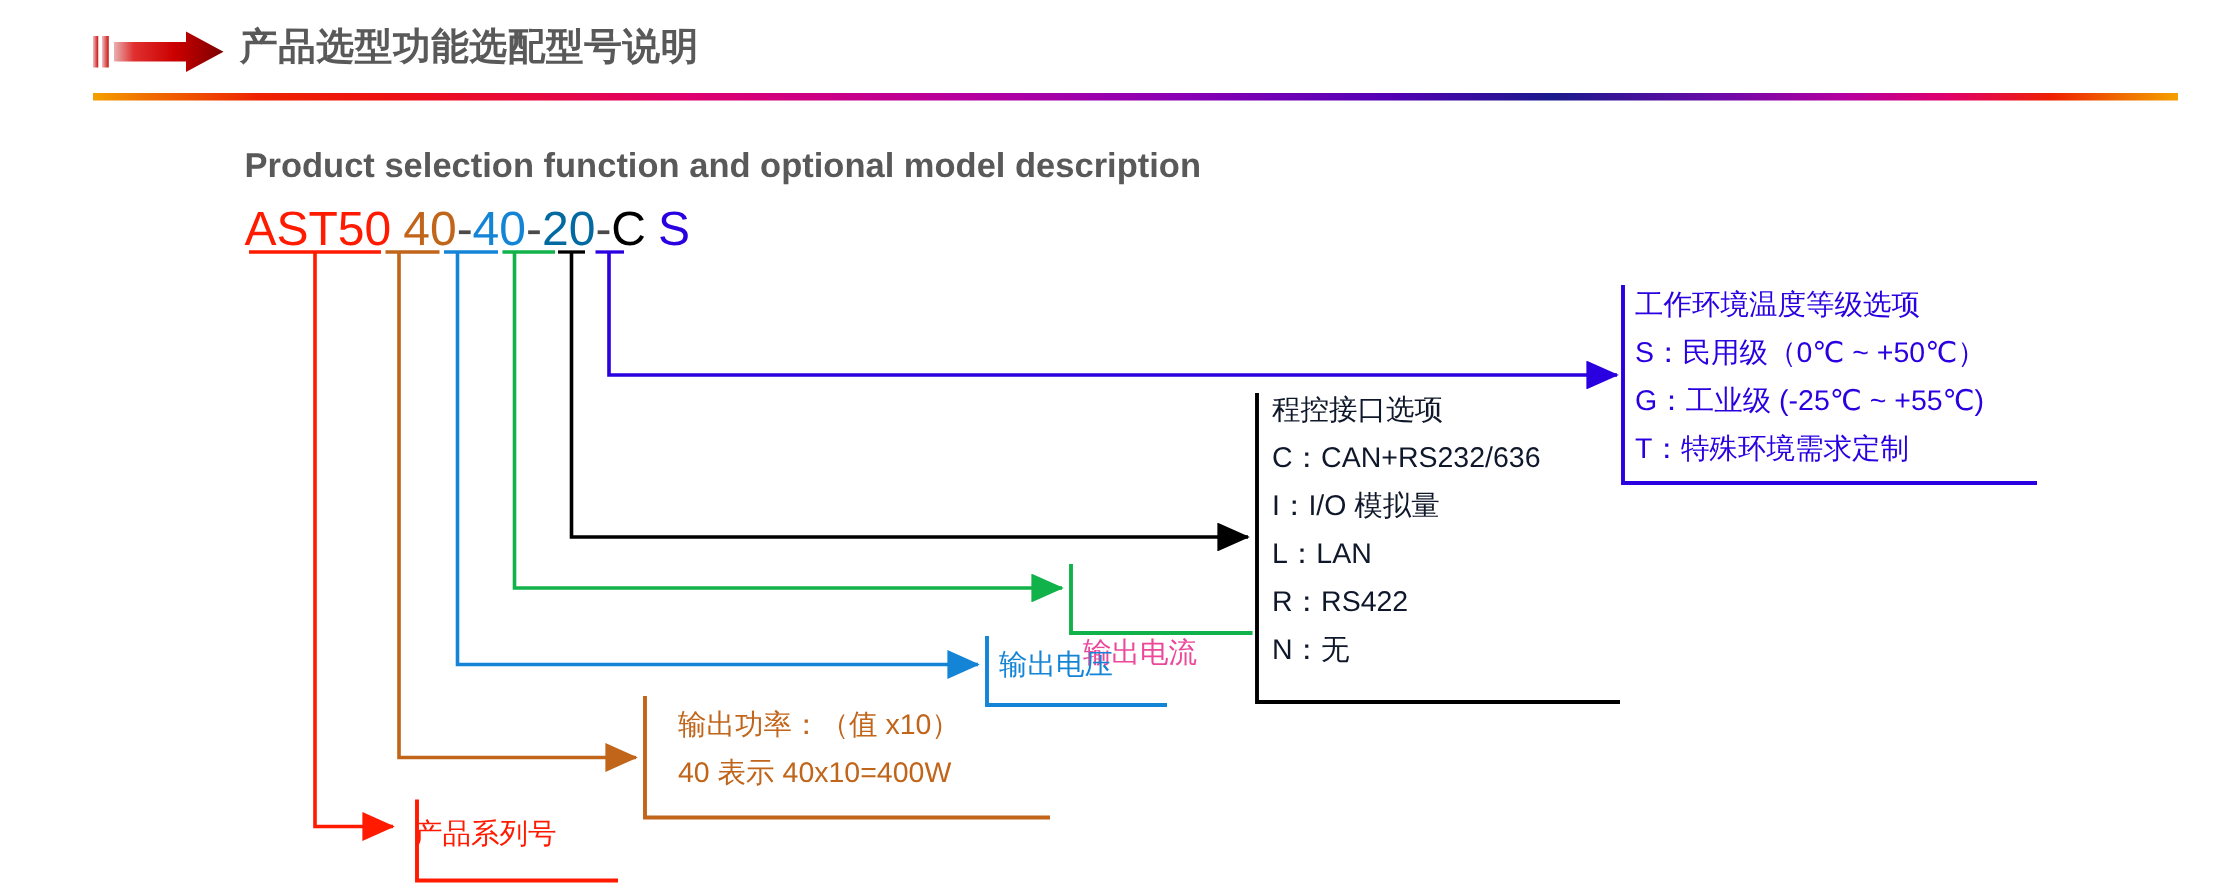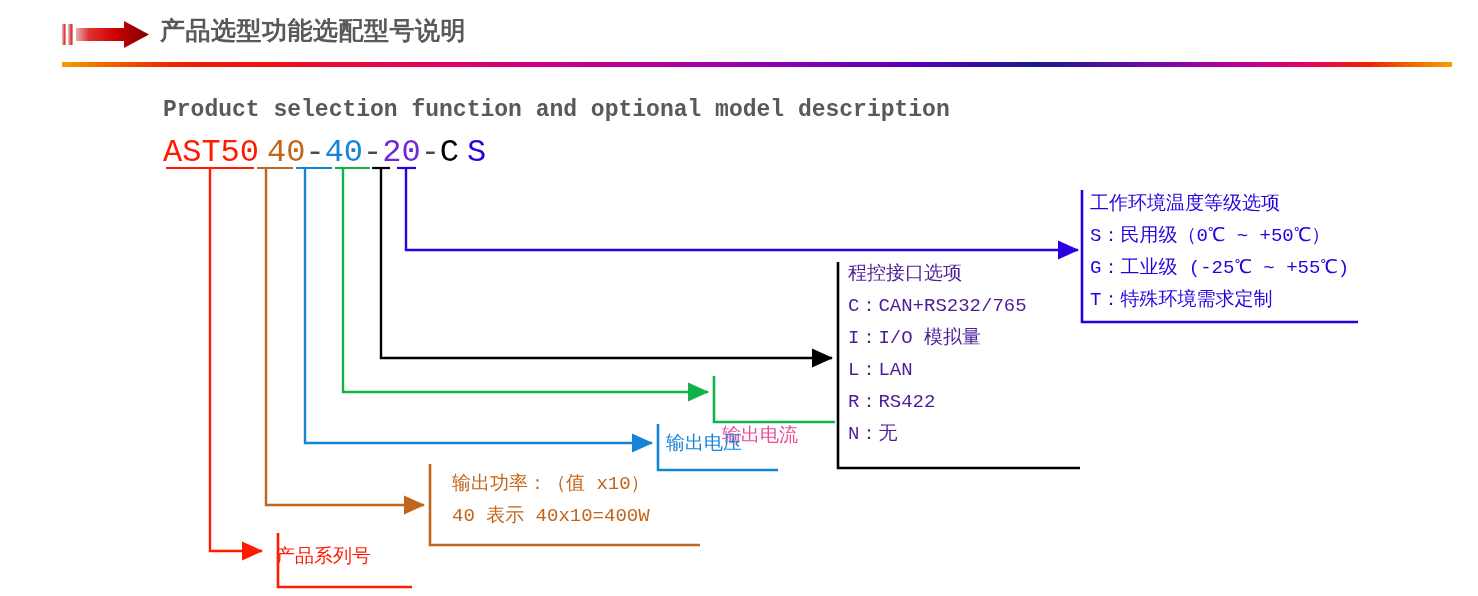--- a/index.html
+++ b/index.html
@@ -1,21 +1,21 @@
 <!DOCTYPE html>
 <html><head>
 <meta charset="utf-8">
 <style>
   html,body{margin:0;padding:0;}
   body{
     width:1478px;height:596px;background:#ffffff;
     font-family:"Liberation Sans","DejaVu Sans",sans-serif;
     overflow:hidden;position:relative;
   }
-  #stage{position:absolute;left:0;top:0;width:1174px;height:596px;font-family:Liberation Mono, monospace;}
+  #stage{position:absolute;left:0;top:0;width:1174px;height:596px;}
 
   
   .hdr-arrow{position:absolute;left:62px;top:20px;width:88px;height:30px;}
   .hdr-title{
     position:absolute;left:160px;top:14px;
     font-size:25px;font-weight:bold;color:#595959;
     letter-spacing:.5px;white-space:nowrap;
   }
   .hdr-rule{
     position:absolute;left:62px;top:62px;width:1390px;height:5px;
@@ -34,32 +34,32 @@
 
   
   .model{
     position:absolute;left:163px;top:134px;
     font-size:26px;white-space:nowrap;letter-spacing:0px;
   }
   .model span{font-size:32px;}
   .seg-series{color:#ff1a00;}
   .seg-power{color:#c0651a;}
   .seg-volt{color:#1484d6;}
-  .seg-cur{color:#6d28d9;}
+  .seg-cur{color:#0369a1;}
   .seg-iface{color:#000000;}
   .seg-temp{color:#2a00e0;}
   .seg-dash{color:#4a4a4a;}
   .seg-gap{display:inline-block;width:8px;}
 
   
   .callout{position:absolute;white-space:nowrap;}
   .callout .ln{font-size:19px;line-height:32px;}
 
   .co-temp{left:1090px;top:188px;color:#2a00e0;}
-  .co-iface{left:848px;top:258px;color:#4c1d95;}
+  .co-iface{left:848px;top:258px;color:#0f172a;}
   .co-cur{left:722px;top:380px;color:#ec4899;margin-top:40px;}
   .co-volt{left:666px;top:428px;color:#1484d6;}
   .co-power{left:452px;top:468px;color:#c0651a;}
   .co-series{left:276px;top:541px;color:#ff1a00;}
 
   svg.lines{position:absolute;left:0;top:0;width:1478px;height:596px;
             overflow:visible;pointer-events:none;}
 </style>
 </head>
 <body>
@@ -147,21 +147,21 @@
 
   <div class="callout co-temp">
     <div class="ln">工作环境温度等级选项</div>
     <div class="ln">S：民用级（0℃ ~ +50℃）</div>
     <div class="ln">G：工业级 (-25℃ ~ +55℃)</div>
     <div class="ln">T：特殊环境需求定制</div>
   </div>
 
   <div class="callout co-iface">
     <div class="ln">程控接口选项</div>
-    <div class="ln">C：CAN+RS232/765</div>
+    <div class="ln">C：CAN+RS232/636</div>
     <div class="ln">I：I/O 模拟量</div>
     <div class="ln">L：LAN</div>
     <div class="ln">R：RS422</div>
     <div class="ln">N：无</div>
   </div>
 
   <div class="callout co-cur">
     <div class="ln">输出电流</div>
   </div>
 

